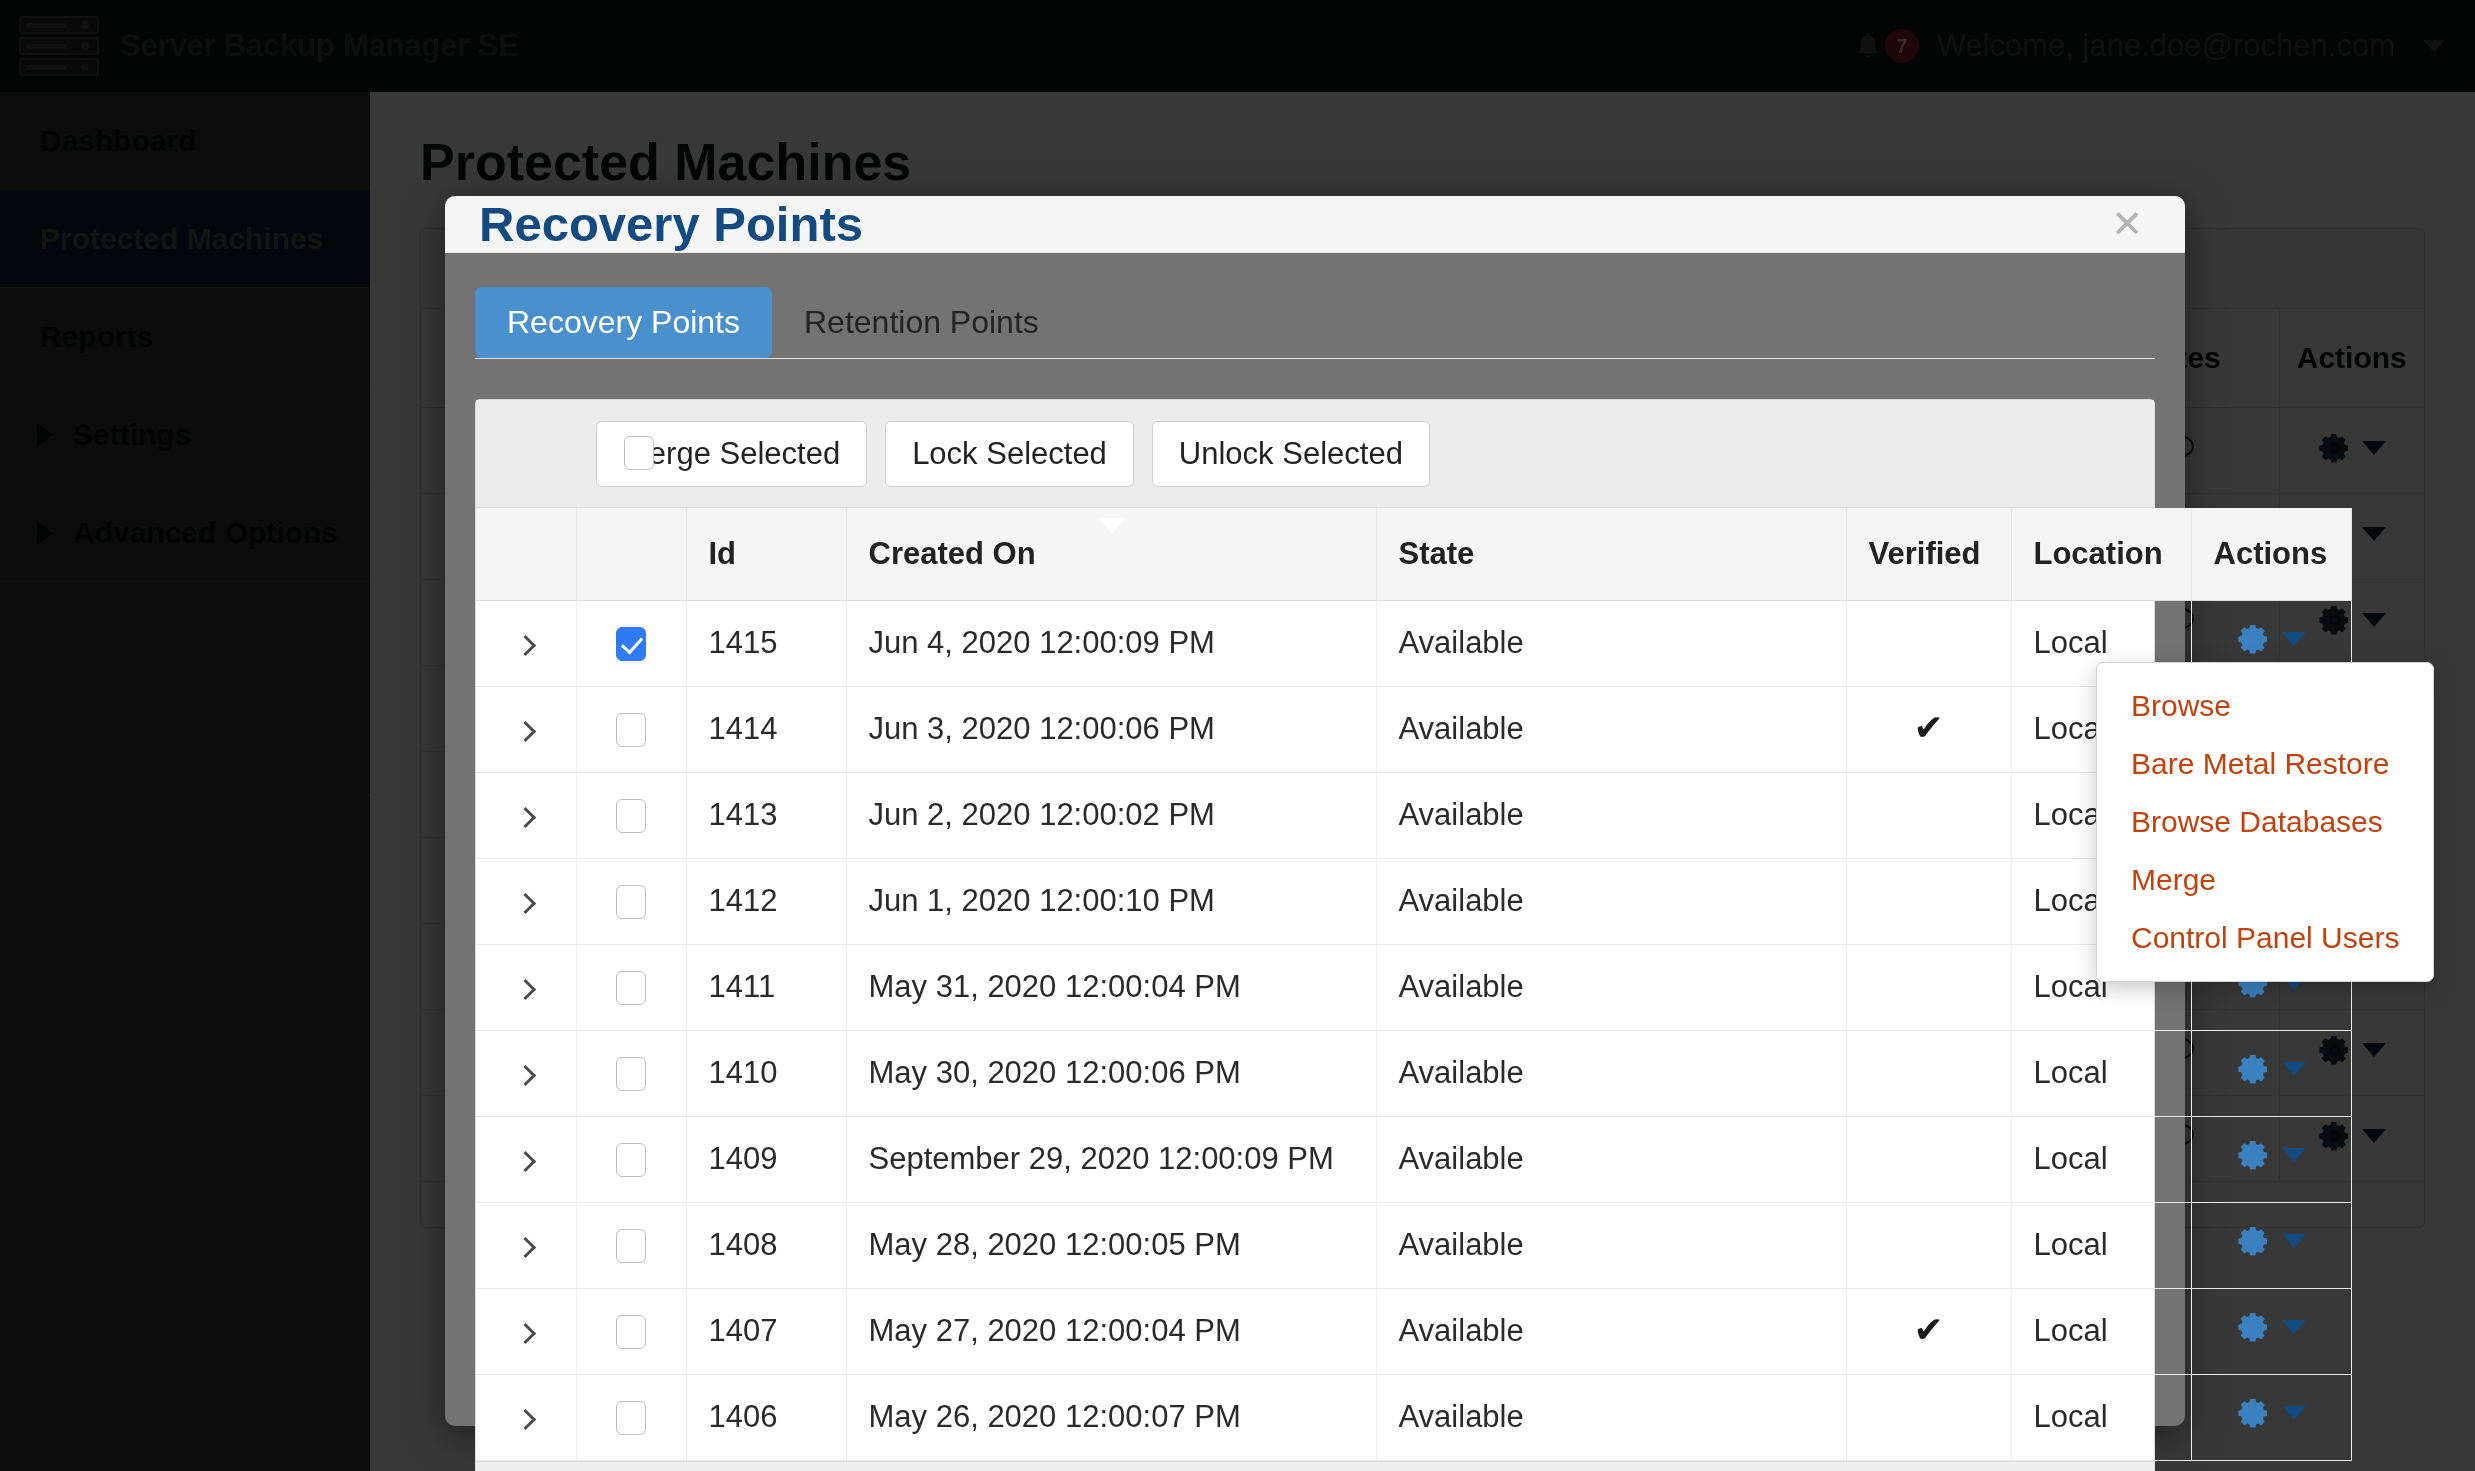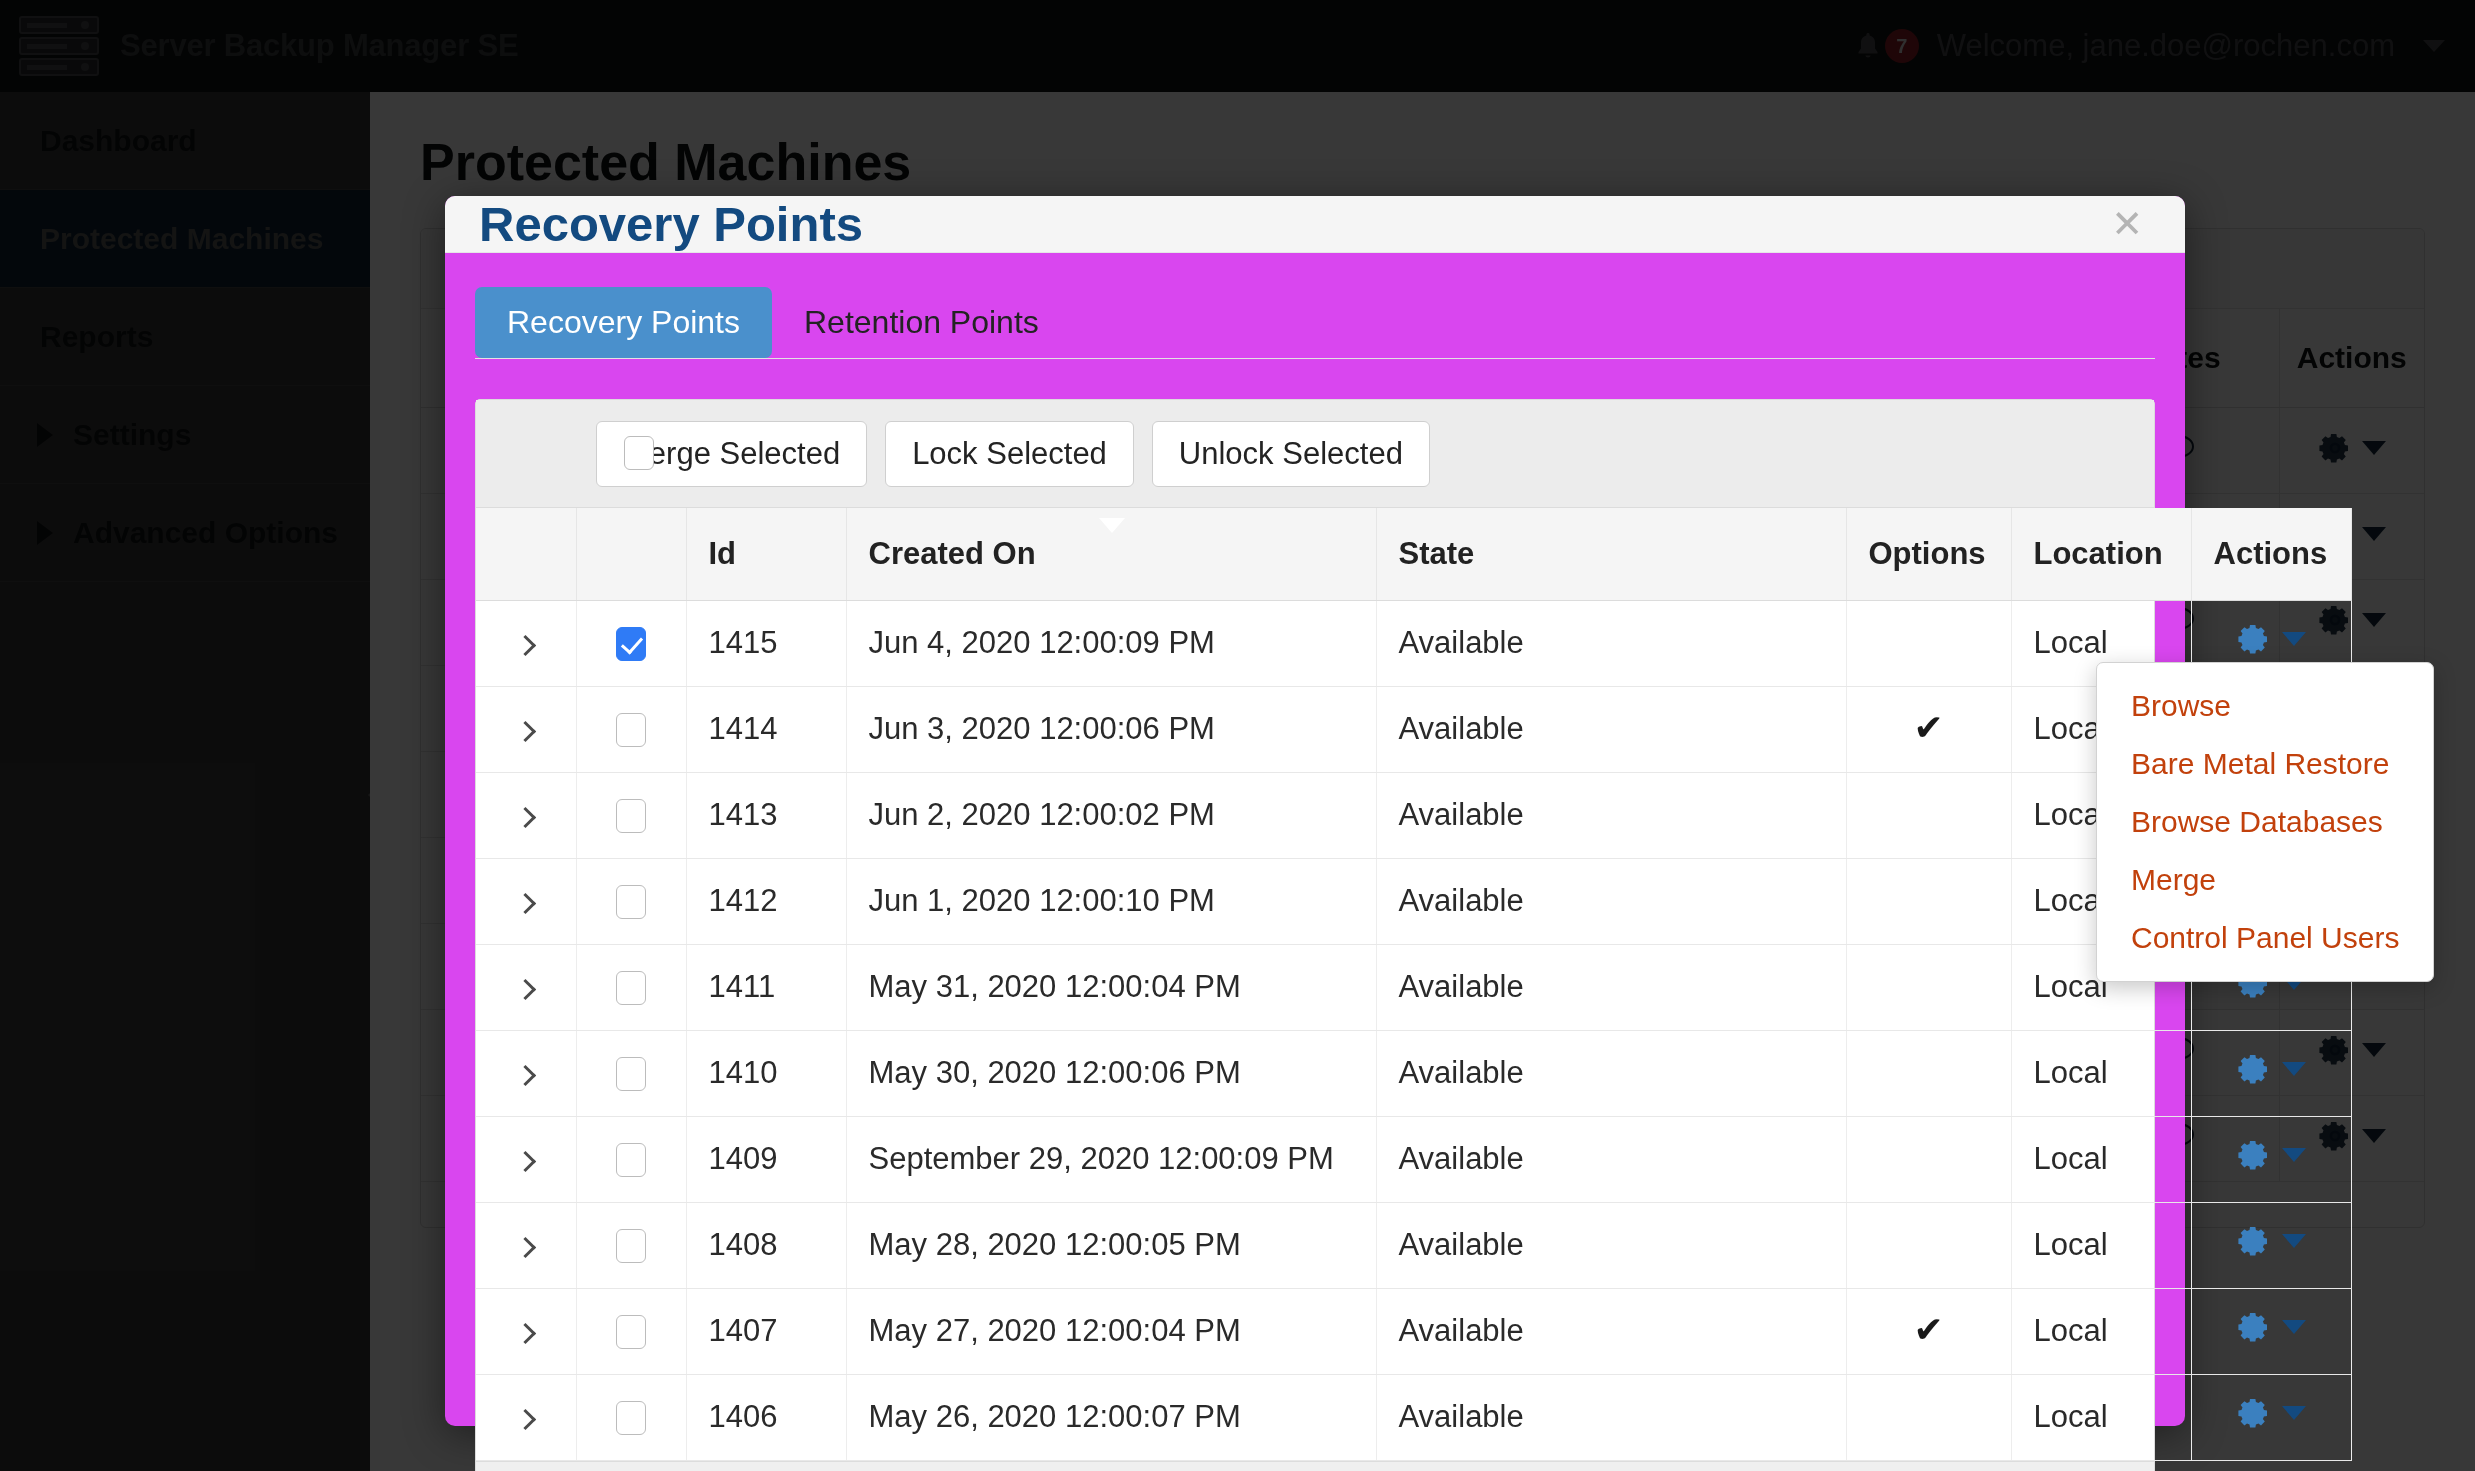--- a/index.html
+++ b/index.html
@@ -95,21 +95,21 @@
     width: 120px; height: 56px; border: 1px solid #cfcfcf; border-radius: 5px;
     background: #fff;
   }
 
   
   .overlay { position: absolute; inset: 0; background: rgba(0,0,0,0.78); }
 
   
   .modal {
     position: absolute; left: 445px; top: 196px; width: 1740px; height: 1230px;
-    background: #d946ef; border-radius: 10px;
+    background: #737373; border-radius: 10px;
     box-shadow: 0 8px 40px rgba(0,0,0,0.45);
     display: flex; flex-direction: column;
   }
   .modal-header {
     height: 122px; background: #f5f5f5; border-radius: 10px 10px 0 0;
     border-bottom: 1px solid #e6e6e6;
     display: flex; align-items: center; justify-content: space-between;
     padding: 0 42px 0 34px;
   }
   .modal-title { font-size: 49px; font-weight: bold; color: #134a80; }
@@ -433,21 +433,21 @@
         <thead>
           <tr>
             <th class="c-expand"></th>
             <th class="c-chk"></th>
             <th class="c-id">Id</th>
             <th class="c-created sorted">
               <span>Created On</span>
               <span class="sort-caret"></span>
             </th>
             <th class="c-state">State</th>
-            <th class="c-verified">Options</th>
+            <th class="c-verified">Verified</th>
             <th class="c-location">Location</th>
             <th class="c-actions">Actions</th>
           </tr>
         </thead>
         <tbody id="rp-rows">
             <tr>
               <td class="c-expand"><span class="chev-right"></span></td>
      <td class="c-chk"><span class="chk checked"></span></td>
      <td class="c-id">1415</td>
      <td class="c-created">Jun 4, 2020 12:00:09 PM</td>

